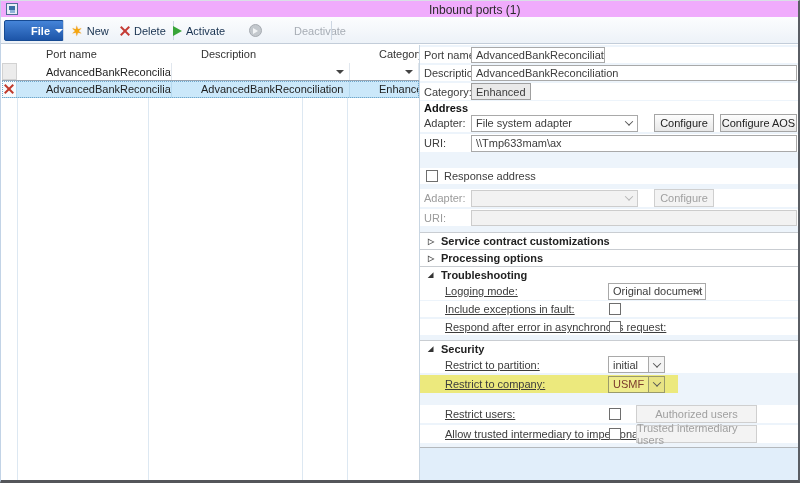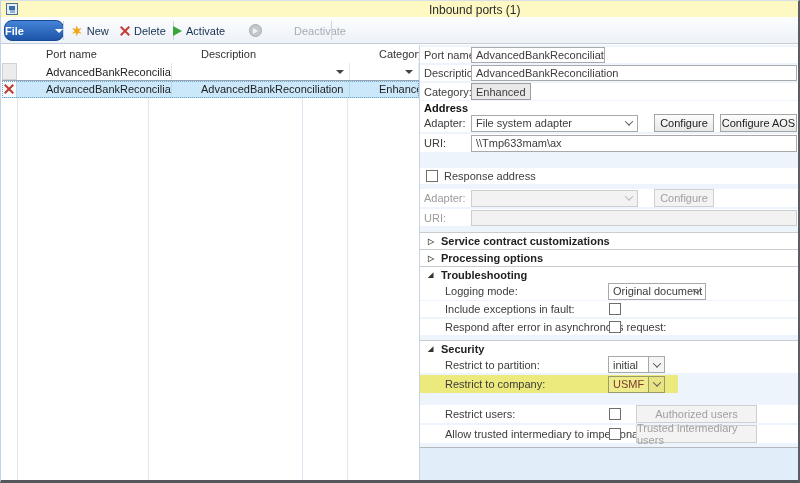--- a/index.html
+++ b/index.html
@@ -2,34 +2,34 @@
 <html><head>
 <meta charset="utf-8">
 <style>
   * { margin:0; padding:0; box-sizing:border-box; }
   html,body { width:800px; height:483px; background:#fff; font-family:"Liberation Sans", sans-serif; font-size:11px; color:#1e1e1e; }
   .window { position:relative; width:800px; height:483px; background:#fff;
             border-top:1px solid #d9dfe6; border-left:1px solid #c2d3e6;
             border-right:2px solid #5a5e64; border-bottom:3px solid #54565a; overflow:hidden; }
 
   
-  .titlebar { position:relative; height:16px; background:#fef9c3; }
+  .titlebar { position:relative; height:16px; background:#f0abfc; }
   .win-icon { position:absolute; left:5px; top:2px; width:12px; height:12px; border:1px solid #4f6f96; background:#e8eef6; }
   .win-icon i { position:absolute; left:2px; top:2px; width:6px; height:4px; background:#3a6ea5; display:block; }
   .win-icon b { position:absolute; left:3px; bottom:1px; width:5px; height:3px; background:#8fb3d9; display:block; }
   .title { position:absolute; left:428px; top:2px; font-size:12px; color:#2b2b2b; white-space:nowrap; }
 
   
   .toolbar { position:relative; height:27px; background:linear-gradient(#fcfdfe,#edf2f8); border-bottom:1px solid #c3cdd9; }
   .tb-item { position:absolute; top:4px; height:19px; display:flex; align-items:center; gap:4px; cursor:default; }
   .tb-label { color:#17314f; }
   .tb-item.disabled .tb-label { color:#a7adb5;margin-left:28px; }
-  .file-btn { position:absolute; left:3px; top:3px; width:60px; height:21px; border:1px solid #164a92; border-radius:8px;
+  .file-btn { position:absolute; left:3px; top:3px; width:60px; height:21px; border:1px solid #164a92; border-radius:2px;
               background:linear-gradient(#4584d8,#1d55a8); color:#fff; font-weight:bold;
-              display:flex; align-items:center; justify-content:space-between; gap:5px; }
+              display:flex; align-items:center; justify-content:flex-end; gap:5px; }
   .caret-down { width:0; height:0; border-left:4px solid transparent; border-right:4px solid transparent; border-top:4px solid #fff; }
   .tb-sep { position:absolute; top:4px; width:1px; height:19px; background:#ccd6e2; }
   .star-icon { color:#f6a80a; font-size:14px; line-height:12px; text-shadow:0 0 1px #e07b00; }
   .x-icon { position:relative; width:11px; height:11px; display:inline-block; }
   .x-icon::before,.x-icon::after { content:""; position:absolute; left:5px; top:0; width:2px; height:12px; background:#c43c35; }
   .x-icon::before { transform:rotate(45deg); } .x-icon::after { transform:rotate(-45deg); }
   .play-icon { width:0; height:0; border-top:5px solid transparent; border-bottom:5px solid transparent; border-left:9px solid #38a538; }
   .deact-icon { width:13px; height:13px; border-radius:50%; background:#c3c8cd; border:1px solid #a6abb1;
                 display:flex; align-items:center; justify-content:center; }
   .deact-icon i { width:0; height:0; border-top:3px solid transparent; border-bottom:3px solid transparent; border-left:5px solid #f2f4f6; display:block; }
@@ -53,21 +53,21 @@
   .g-data .gutter { background:#f7fafc; }
   .filt-arrow { width:0; height:0; border-left:4px solid transparent; border-right:4px solid transparent; border-top:4px solid #444; margin-left:auto; flex:none; }
   .rec-x { position:relative; width:10px; height:10px; }
   .rec-x::before,.rec-x::after { content:""; position:absolute; left:4px; top:-1px; width:2px; height:12px; background:#c0392b; }
   .rec-x::before { transform:rotate(45deg); } .rec-x::after { transform:rotate(-45deg); }
 
   
   .panel { flex:1; background:#edf4fb; border-left:1px solid #c9d6e2; display:flex; flex-direction:column; padding-top:2px; position:relative; }
   .prow { position:relative; flex:none; height:16px; background:#fff; display:flex; align-items:center; padding-left:4px; color:#3c3c3c; }
   .prow .plabel { white-space:nowrap; }
-  .indent { padding-left:21px; }
+  .indent { padding-left:21px;text-decoration:underline; }
   .sec-hd { border-top:1px solid #c9cdd2; background:#fff; font-weight:bold; color:#222; }
   .sec-hd .tri { display:inline-block; width:13px; margin-left:4px; font-size:8px; color:#555; }
   .sec-hd .tri.open { font-size:7px; color:#333; }
   .input { position:absolute; height:16px; border:1px solid #a9a9a9; background:#fff; display:flex; align-items:center; padding:0 4px; white-space:nowrap; overflow:hidden; }
   .input.disabled { background:#f2f2f2; border-color:#cccccc; }
   .readonly { background:#e9e9e9; border-color:#9f9f9f; }
   .combo { position:absolute; height:17px; border:1px solid #a9a9a9; background:#fff; display:flex; align-items:center; padding-left:4px; white-space:nowrap; }
   .combo.disabled { background:#f2f2f2; border-color:#cdcdcd; }
   .chev-box { position:absolute; right:0; top:0; bottom:0; width:16px; display:flex; align-items:center; justify-content:center; }
   .chev-box.seg { border-left:1px solid #a9a9a9; background:#f4f4f4; }

